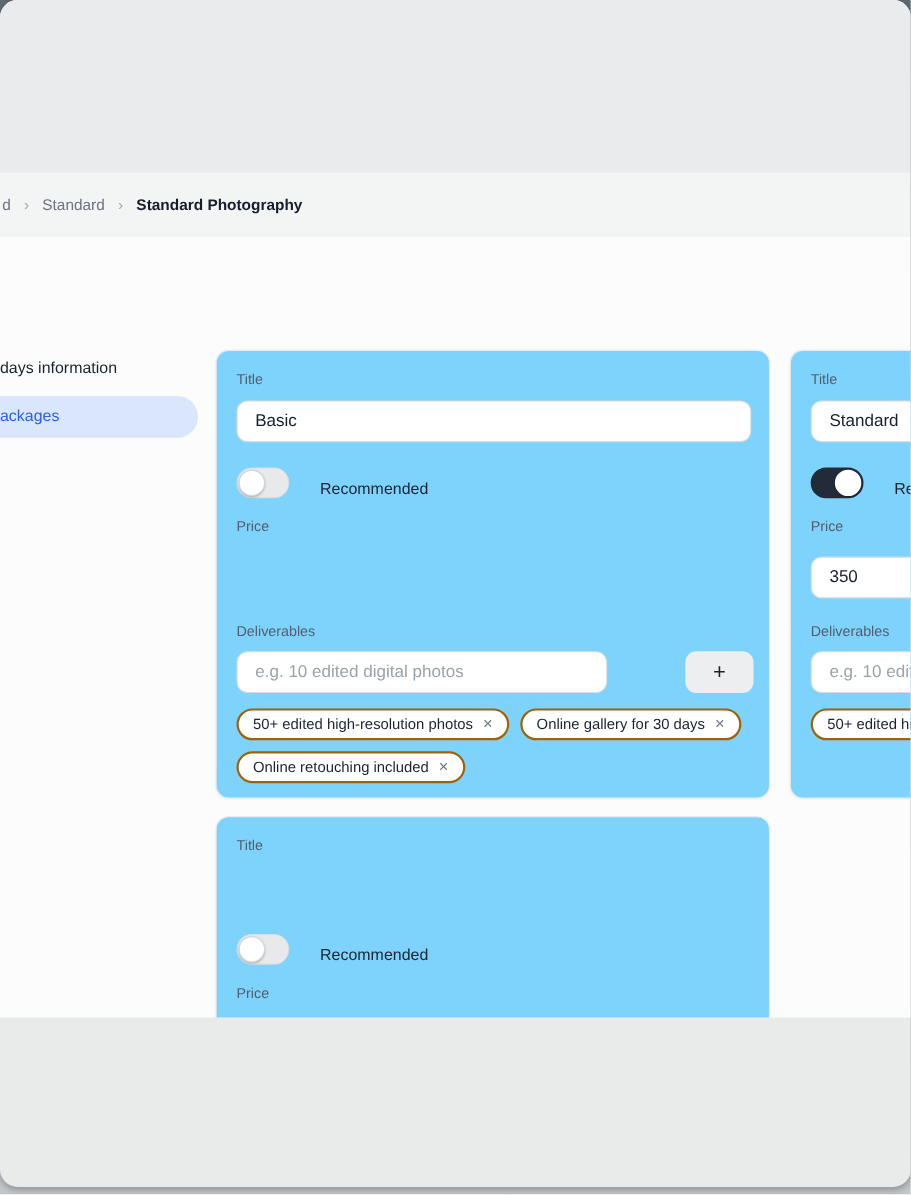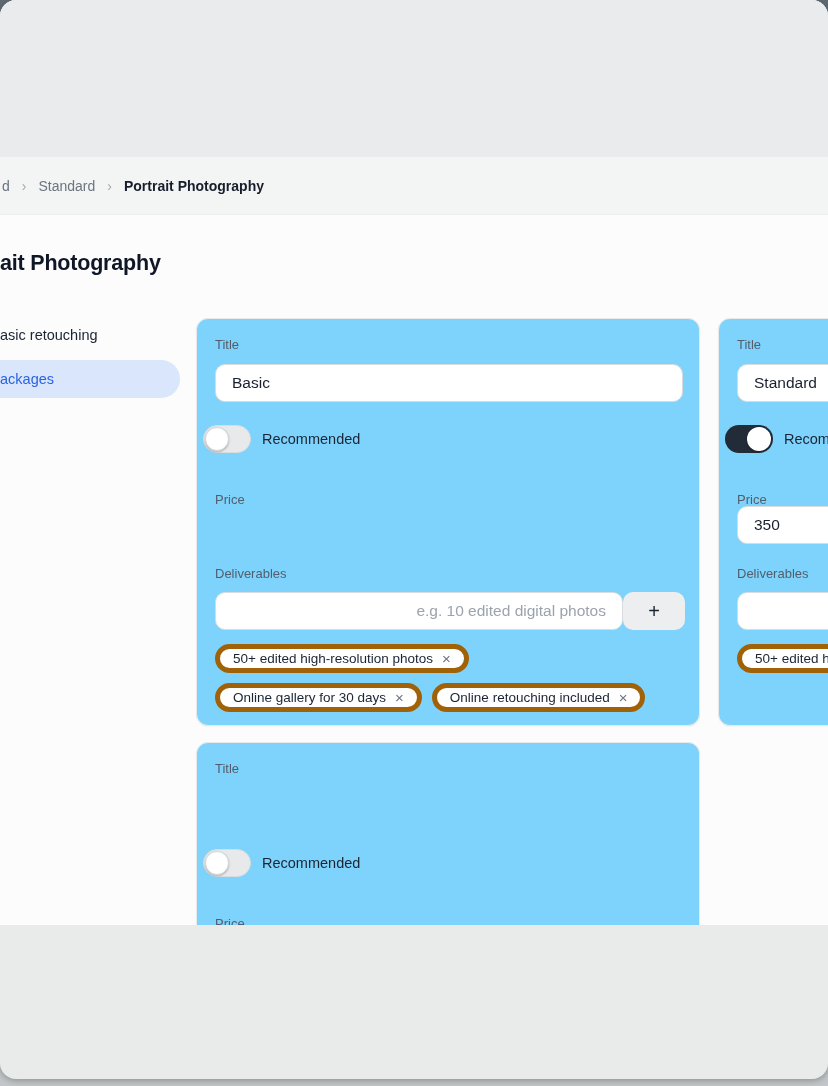--- a/index.html
+++ b/index.html
@@ -41,70 +41,69 @@
   .card-basic    { left:196px; top:103px; }
   .card-standard { left:718px; top:103px; }
   .card-premium  { left:196px; top:527px; }
 
   .field-label { position:absolute; left:18px; font-size:13px; color:#535e6c; }
   .text-input { position:absolute; left:18px; width:468px; height:38px;
                 border:1px solid #d9dcde; border-radius:10px; background:#fff;
                 font-family:inherit; font-size:15.5px; color:#18202f; padding:4px 16px;
                 outline:none; }
   .text-input::placeholder { color:#9ba3ac; }
-  .input-deliv { width:408px;text-align:right; }
+  .input-deliv { width:337px; }
 
-  .toggle-row { position:absolute; left:6px; top:106px; height:28px;
-                display:flex; align-items:center; gap:11px; }
+  .toggle-row { position:absolute; left:18px; top:106px; height:28px;
+                display:flex; align-items:flex-end; gap:28px; }
   .toggle { position:relative; width:48px; height:28px; border-radius:14px; cursor:pointer; }
   .toggle.off { background:#e7e9eb; border:1px solid #dadde0; }
   .toggle.on  { background:#222b38; }
   .knob { position:absolute; top:2px; width:24px; height:24px; border-radius:50%;
           background:#fff; box-shadow:0 1px 2px rgba(0,0,0,.25); }
   .toggle.off .knob { left:1px; top:1px; border:1px solid #d4d7da; }
   .toggle.on  .knob { right:2px; }
   .toggle-label { font-size:14.5px; color:#1b2433; white-space:nowrap; }
 
   .plus-btn { position:absolute; left:426px; top:273px; width:62px; height:38px;
               background:#eceeef; border:none; border-radius:10px; cursor:pointer;
               font-size:20px; font-weight:400; color:#1a2230; line-height:38px;
               text-align:center; font-family:inherit; }
 
   .chips { position:absolute; left:18px; top:325px; width:470px;
            display:flex; flex-wrap:wrap; gap:10px; }
   .chip { height:29px; display:flex; align-items:center; padding:0 13px;
-          background:#fff; border:5px solid #a16207; border-radius:15px;
+          background:#fff; border:2px solid #a16207; border-radius:15px;
           font-size:13.5px; color:#1b2433; white-space:nowrap; }
   .chip .x { margin-left:9px; color:#6b7480; font-size:15px; line-height:1; cursor:pointer; }
 
   .pos-title-label { top:18px; }  .pos-title-input { top:45px; }
-  .pos-price-label { top:173px; } .pos-price-input { top:187px; }
+  .pos-price-label { top:152px; } .pos-price-input { top:187px; }
   .pos-deliv-label { top:247px; } .pos-deliv-input { top:273px; }
 </style>
 </head>
 <body>
 
 <div class="stage">
   <div class="window">
 
     <div class="window-header"></div>
 
     <div class="breadcrumb-bar">
       <span class="crumb">d</span>
       <span class="crumb-sep">›</span>
       <span class="crumb">Standard</span>
       <span class="crumb-sep">›</span>
-      <span class="crumb-current">Portrait Photography</span>
+      <span class="crumb-current">Standard Photography</span>
     </div>
 
     <div class="content">
 
-      <h1 class="page-title">ait Photography</h1>
 
-      <div class="nav-item">asic retouching</div>
+      <div class="nav-item">days information</div>
       <div class="nav-pill">
         <span>ackages</span>
       </div>
 
       <div class="card card-basic">
         <div class="field-label pos-title-label">Title</div>
         <input class="text-input pos-title-input" value="Basic" style="">
         <div class="toggle-row">
           <div class="toggle off">
               <div class="knob"></div>

